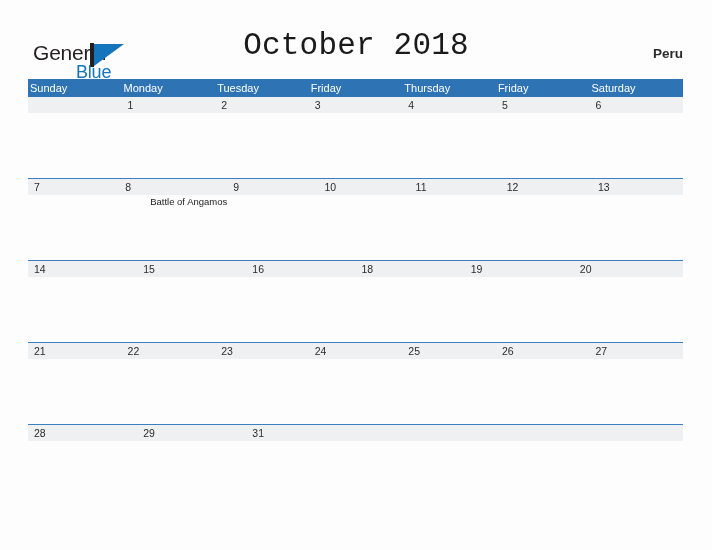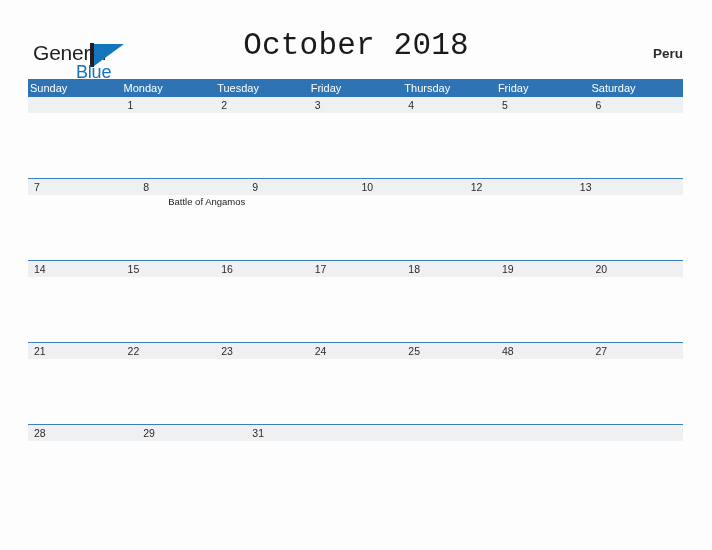--- a/index.html
+++ b/index.html
@@ -260,20 +260,24 @@
           </div>
           <div class="day-cell">
             <span class="day-number">9</span>
             <div class="day-events"></div>
           </div>
           <div class="day-cell">
             <span class="day-number">10</span>
             <div class="day-events"></div>
           </div>
           <div class="day-cell">
+            <span class="day-number">11</span>
+            <div class="day-events"></div>
+          </div>
+          <div class="day-cell">
             <span class="day-number">12</span>
             <div class="day-events"></div>
           </div>
           <div class="day-cell">
             <span class="day-number">13</span>
             <div class="day-events"></div>
           </div>
         </div>
       </div>
       <div class="week-row">
@@ -285,24 +289,20 @@
           </div>
           <div class="day-cell">
             <span class="day-number">15</span>
             <div class="day-events"></div>
           </div>
           <div class="day-cell">
             <span class="day-number">16</span>
             <div class="day-events"></div>
           </div>
           <div class="day-cell">
-            <span class="day-number">17</span>
-            <div class="day-events"></div>
-          </div>
-          <div class="day-cell">
             <span class="day-number">18</span>
             <div class="day-events"></div>
           </div>
           <div class="day-cell">
             <span class="day-number">19</span>
             <div class="day-events"></div>
           </div>
           <div class="day-cell">
             <span class="day-number">20</span>
             <div class="day-events"></div>
@@ -326,21 +326,21 @@
           </div>
           <div class="day-cell">
             <span class="day-number">24</span>
             <div class="day-events"></div>
           </div>
           <div class="day-cell">
             <span class="day-number">25</span>
             <div class="day-events"></div>
           </div>
           <div class="day-cell">
-            <span class="day-number">48</span>
+            <span class="day-number">26</span>
             <div class="day-events"></div>
           </div>
           <div class="day-cell">
             <span class="day-number">27</span>
             <div class="day-events"></div>
           </div>
         </div>
       </div>
       <div class="week-row">
         <div class="week-band"></div>

